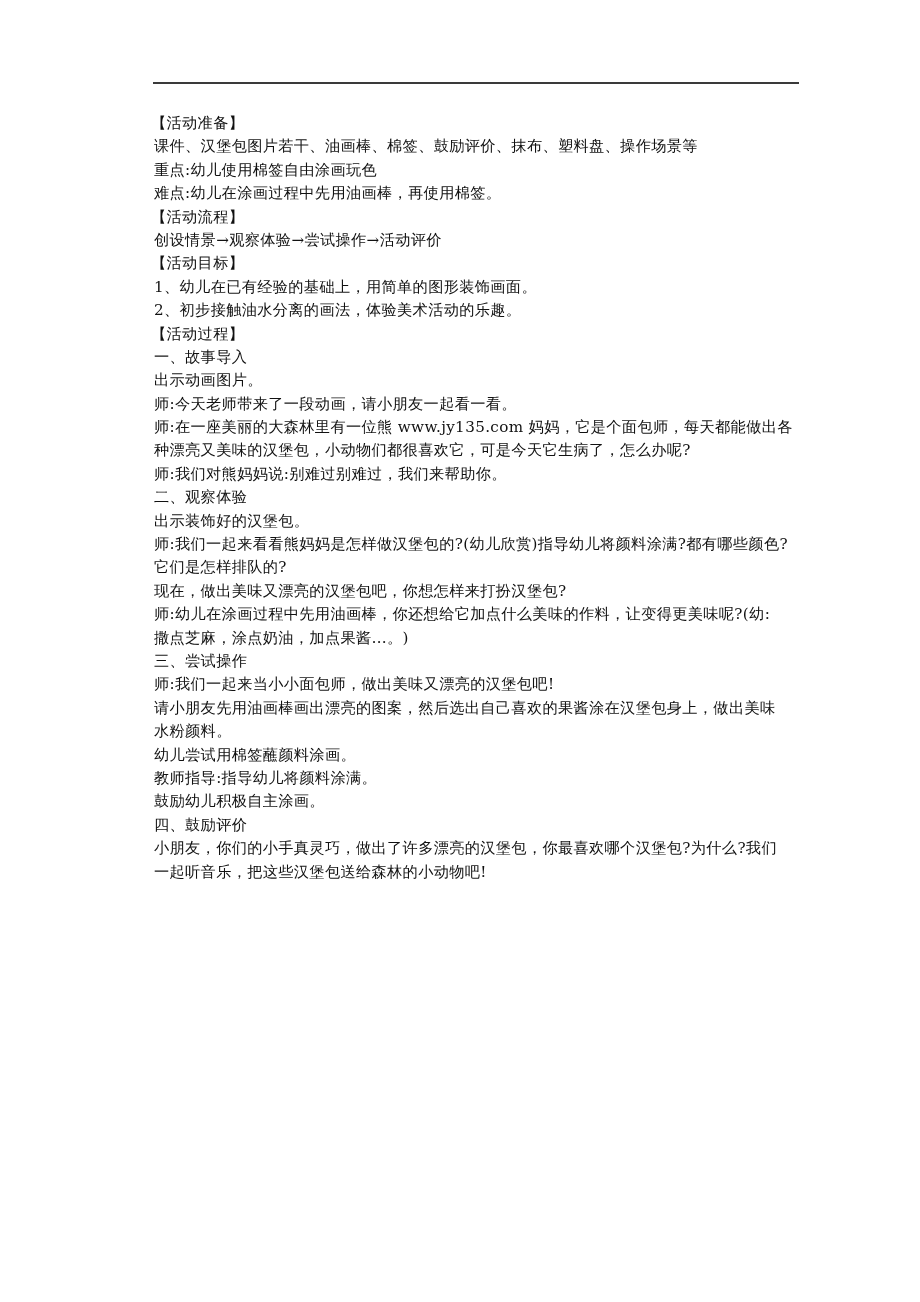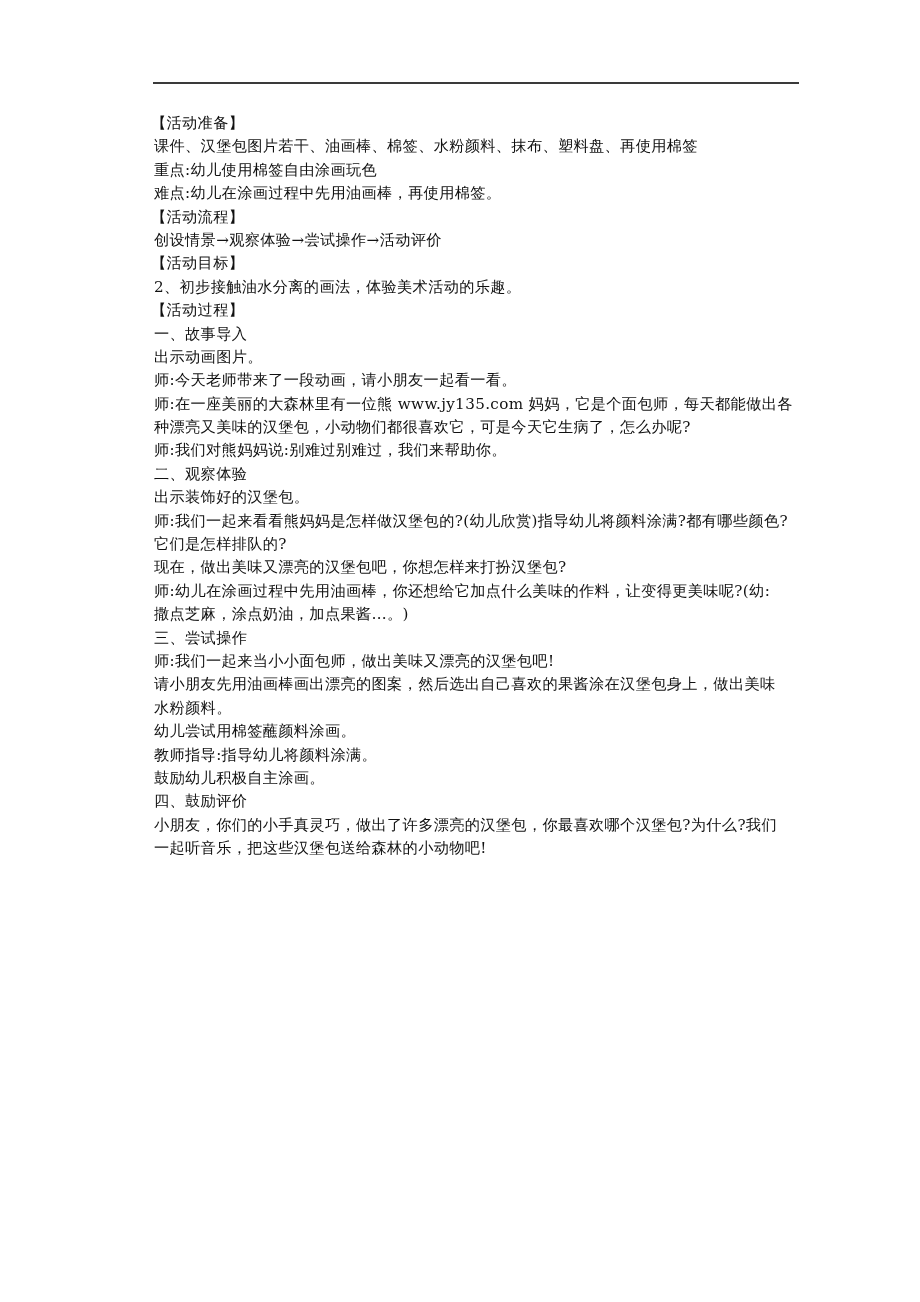--- a/index.html
+++ b/index.html
@@ -49,26 +49,27 @@
     margin-left: -3px;
   }
 </style>
 </head>
 <body>
 
 <div class="page">
   <div class="header-rule"></div>
   <div class="content">
     <div class="line heading">【活动准备】</div>
-    <div class="line">课件、汉堡包图片若干、油画棒、棉签、水粉颜料、抹布、塑料盘、再使用棉签</div>
+    <div class="line">课件、汉堡包图片若干、油画棒、棉签、鼓励评价、抹布、塑料盘、操作场景等</div>
     <div class="line">重点:幼儿使用棉签自由涂画玩色</div>
     <div class="line">难点:幼儿在涂画过程中先用油画棒，再使用棉签。</div>
     <div class="line heading">【活动流程】</div>
     <div class="line">创设情景→观察体验→尝试操作→活动评价</div>
     <div class="line heading">【活动目标】</div>
+    <div class="line">1、幼儿在已有经验的基础上，用简单的图形装饰画面。</div>
     <div class="line">2、初步接触油水分离的画法，体验美术活动的乐趣。</div>
     <div class="line heading">【活动过程】</div>
     <div class="line">一、故事导入</div>
     <div class="line">出示动画图片。</div>
     <div class="line">师:今天老师带来了一段动画，请小朋友一起看一看。</div>
     <div class="line">师:在一座美丽的大森林里有一位熊 www.jy135.com 妈妈，它是个面包师，每天都能做出各</div>
     <div class="line">种漂亮又美味的汉堡包，小动物们都很喜欢它，可是今天它生病了，怎么办呢?</div>
     <div class="line">师:我们对熊妈妈说:别难过别难过，我们来帮助你。</div>
     <div class="line">二、观察体验</div>
     <div class="line">出示装饰好的汉堡包。</div>

